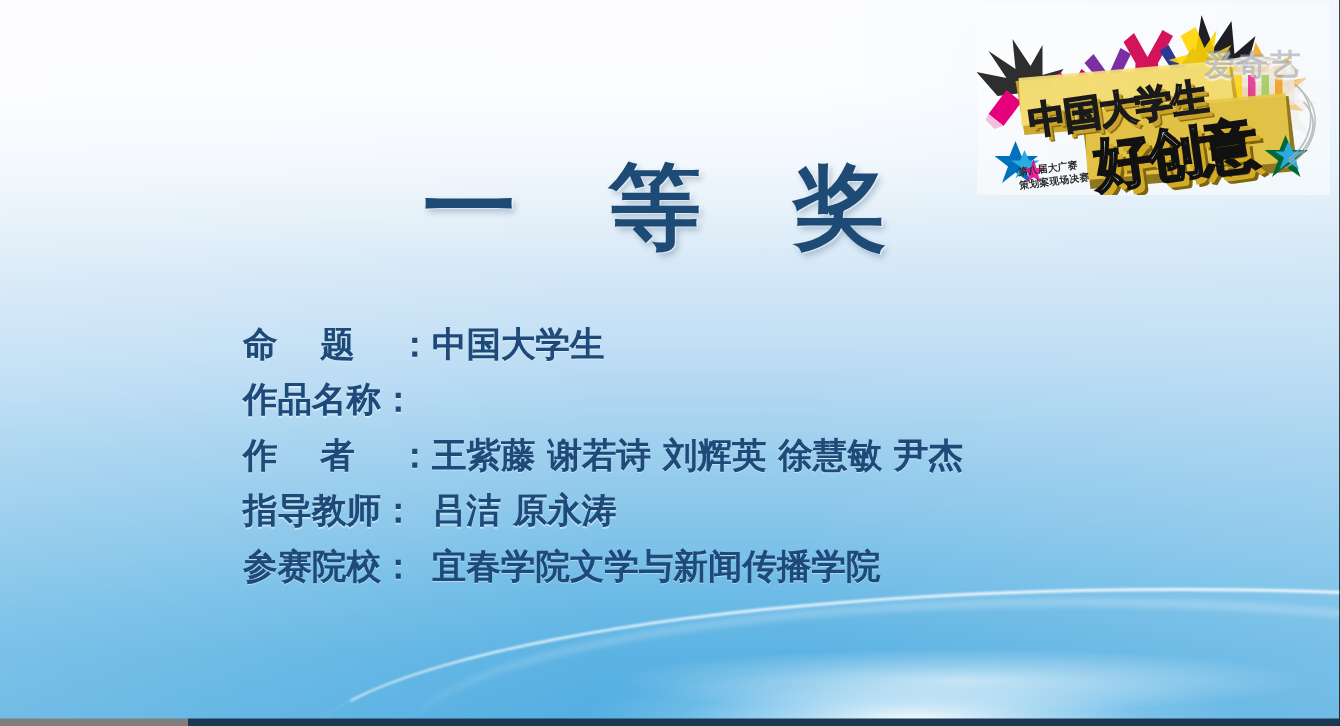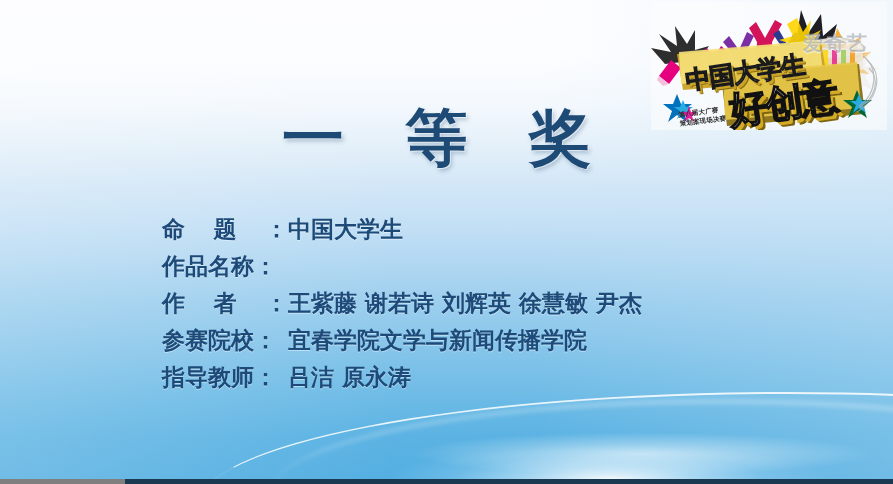--- a/index.html
+++ b/index.html
@@ -233,27 +233,27 @@
     <div class="info-row">
       <span class="info-label spread">
           <span>作</span>
           <span>者</span>
           <span>：</span>
         </span>
       <span class="info-value">王紫藤   谢若诗   刘辉英   徐慧敏   尹杰</span>
     </div>
 
     <div class="info-row">
+      <span class="info-label"><span>指导教师</span><span>：</span></span>
+      <span class="info-value">吕洁   原永涛</span>
+    </div>
+
+    <div class="info-row">
       <span class="info-label"><span>参赛院校</span><span>：</span></span>
       <span class="info-value">宜春学院文学与新闻传播学院</span>
-    </div>
-
-    <div class="info-row">
-      <span class="info-label"><span>指导教师</span><span>：</span></span>
-      <span class="info-value">吕洁   原永涛</span>
     </div>
 
   </div>
 
   <div id="logo">
     <svg viewBox="0 0 236 128">
 
       <rect x="0" y="0" width="236" height="128" fill="#fdfdfe" opacity="0.55"></rect>
 
       <g>

